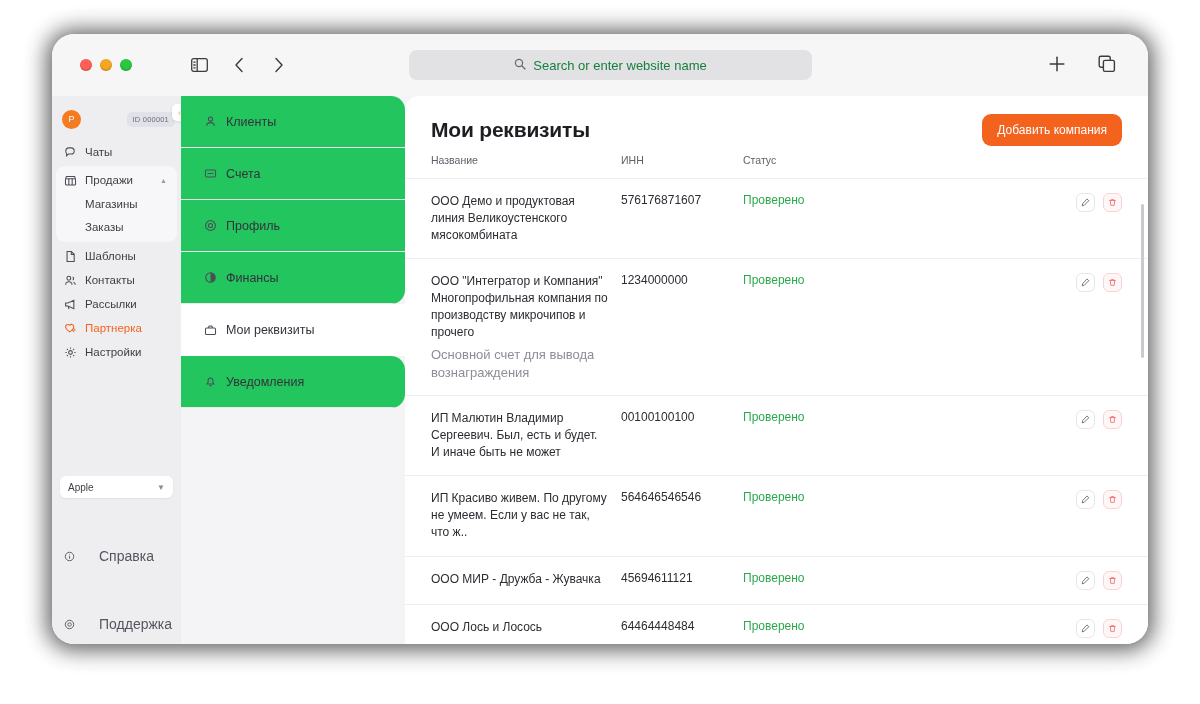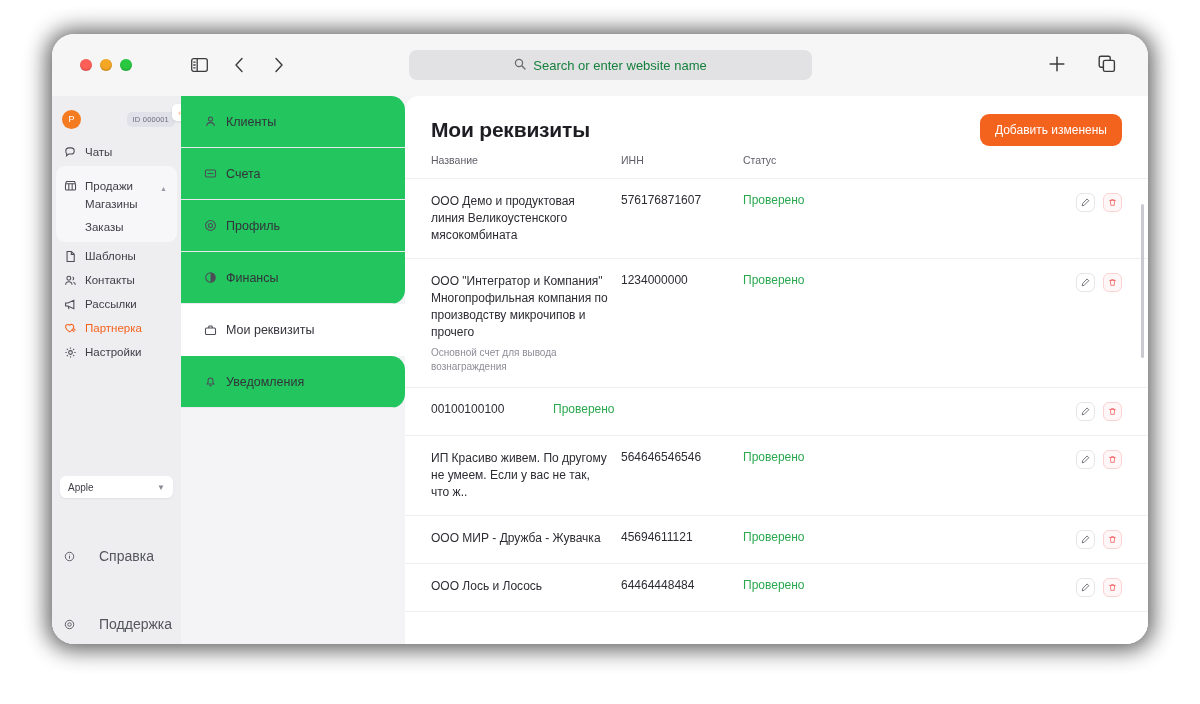--- a/index.html
+++ b/index.html
@@ -138,21 +138,21 @@
     content: "";
     position: absolute; left: 4px; right: 4px; top: 0; bottom: 0;
     background: #f7f7f9; border-radius: 7px; z-index: -1;
   }
   .sb-group {
     background: #f7f7fa;
     border-radius: 9px;
     margin: 2px 4px;
     padding: 2px 0 4px;
   }
-  .sb-group .sb-item { padding-left: 7px; align-items: flex-end; }
+  .sb-group .sb-item { padding-left: 7px; }
   .sb-sub {
     font-size: 11.5px; color: #3e3e46;
     height: 23px; display: flex; align-items: center;
     padding-left: 29px;
   }
   .caret { margin-left: auto; margin-right: 10px; font-size: 7px; color: #9a9aa6; }
 
   .sb-bottom { position: absolute; bottom: 10px; left: 0; width: 129px; }
   .select {
     margin: 0 8px 10px;
@@ -273,21 +273,21 @@
     position: relative;
     min-height: 44px;
   }
   .row .cell-name {
     width: 190px; flex-shrink: 0;
     font-size: 12px; color: #2c2c33; line-height: 1.42;
     padding-right: 12px;
   }
   .row .sub-note {
     display: block;
-    font-size: 10px;
+    font-size: 13px;
     color: #8d8d98;
     margin-top: 5px;
     line-height: 1.35;
   }
   .row .cell-inn {
     width: 122px; flex-shrink: 0;
     font-size: 12px; color: #2c2c33;
   }
   .row .cell-status {
     width: 150px; flex-shrink: 0;
@@ -560,21 +560,21 @@
             </svg>
           </span>
           <span>Уведомления</span>
         </div>
       </div>
     </div>
 
     <div class="main">
       <div class="main-head">
         <div class="page-title">Мои реквизиты</div>
-        <button class="add-btn">Добавить изменены</button>
+        <button class="add-btn">Добавить компания</button>
       </div>
 
       <div class="tbl-head">
         <div class="col-name">Название</div>
         <div class="col-inn">ИНН</div>
         <div class="col-status">Статус</div>
         <div class="col-act"></div>
       </div>
 
       <div class="tbl-body" id="table-body">
@@ -606,20 +606,21 @@
                 </svg>
               </div>
               <div class="icon-btn danger">
                 <svg width="9" height="9" viewBox="0 0 12 12" fill="none" stroke="#f16a6a" stroke-width="1.1" stroke-linecap="round" stroke-linejoin="round">
                   <path d="M2.2 3.2h7.6M4.6 3.2V2.1h2.8v1.1M3.2 3.2l.5 6.6h4.6l.5-6.6"></path>
                 </svg>
               </div>
             </div>
           </div>
           <div class="row">
+            <div class="cell-name">ИП Малютин Владимир Сергеевич. Был, есть и будет. И иначе быть не может</div>
             <div class="cell-inn">00100100100</div>
             <div class="cell-status">Проверено</div>
             <div class="cell-act">
               <div class="icon-btn">
                 <svg width="9" height="9" viewBox="0 0 12 12" fill="none" stroke="#5c5c66" stroke-width="1.1" stroke-linecap="round" stroke-linejoin="round">
                   <path d="M8.4 1.6l2 2L4.2 9.8 1.6 10.4l.6-2.6z"></path>
                 </svg>
               </div>
               <div class="icon-btn danger">
                 <svg width="9" height="9" viewBox="0 0 12 12" fill="none" stroke="#f16a6a" stroke-width="1.1" stroke-linecap="round" stroke-linejoin="round">

